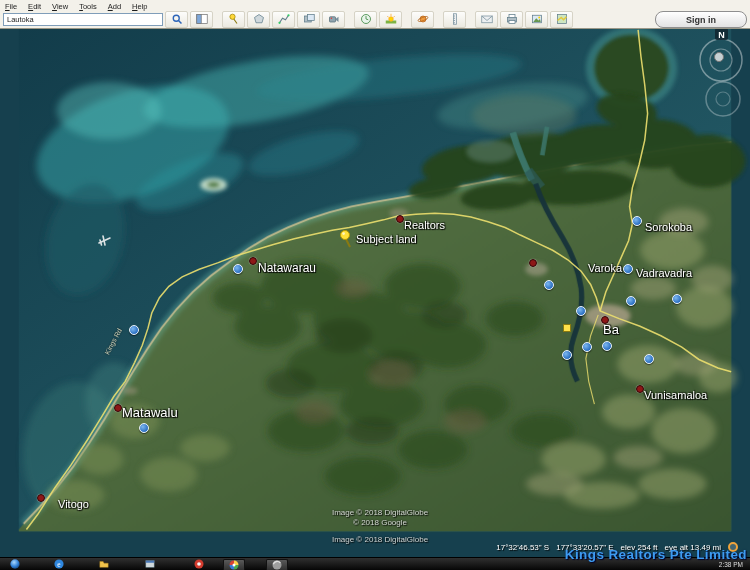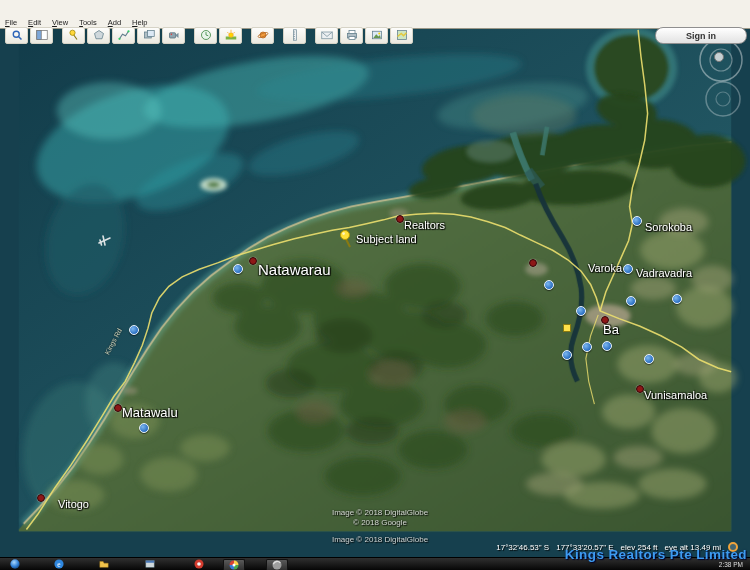--- a/index.html
+++ b/index.html
@@ -1,21 +1,21 @@
 <!DOCTYPE html>
 <html><head>
 <meta charset="utf-8">
 <style>
   html,body{margin:0;padding:0;background:#000;}
   body{width:750px;height:570px;position:relative;overflow:hidden;
        font-family:"Liberation Sans", sans-serif; -webkit-font-smoothing:antialiased;}
 
   
   .chrome{position:absolute;top:0;left:0;width:750px;height:28px;background:#f3f1ea;border-bottom:1px solid #9a9787;z-index:4;}
-  .menubar{height:10px;display:flex;align-items:center;gap:11px;padding:17px 5px 0 5px;font-size:7.5px;color:#1c1c1c;}
+  .menubar{height:10px;display:flex;align-items:center;gap:11px;padding:1px 5px 0 5px;font-size:7.5px;color:#1c1c1c;}
   .menu-item{cursor:default;}
   .menu-item::first-letter{text-decoration:underline;}
   .toolbar{height:17px;display:flex;align-items:center;padding:0 3px;}
   .search-input{width:152px;height:11px;font-size:7.5px;font-family:"Liberation Sans",sans-serif;
       border:1px solid #7f9db9;padding:0 3px;color:#222;background:#fff;outline:none;}
   .tb-btn{width:21px;height:15px;margin-left:2px;display:flex;align-items:center;justify-content:center;
       border:1px solid #d6d3c6;border-radius:2px;background:linear-gradient(#fdfdfb,#ebe9e0);cursor:pointer;}
   .tb-btn svg{width:12px;height:12px;}
   .tb-gap{margin-left:9px;}
   .signin-btn{margin-left:auto;width:90px;height:15px;border:1px solid #8f8f8f;border-radius:8px;
@@ -64,20 +64,21 @@
 <div class="chrome">
   <div class="menubar">
       <span class="menu-item">File</span>
       <span class="menu-item">Edit</span>
       <span class="menu-item">View</span>
       <span class="menu-item">Tools</span>
       <span class="menu-item">Add</span>
       <span class="menu-item">Help</span>
     </div>
   <div class="toolbar">
+    <input class="search-input" readonly="" value="Lautoka" style="">
     <div class="tb-btn">
       <span><svg viewBox="0 0 16 16" width="12" height="12">
             <circle cx="7" cy="7" r="4" fill="none" stroke="#2c64b8" stroke-width="1.8"></circle>
             <line x1="10" y1="10" x2="14" y2="14" stroke="#2c64b8" stroke-width="2"></line>
           </svg></span>
     </div>
     <span id="tb-icons" style="display:flex;align-items:center;">
         <div class="tb-btn">
           <span><svg viewBox="0 0 16 16" width="12" height="12">
               <rect x="1" y="2" width="14" height="12" fill="#fff" stroke="#777"></rect>
@@ -319,21 +320,21 @@
       <path d="M612,326 L618,306 626,288 634,270 642,252 646,234 643,216 646,196 653,172 659,146 662,118 659,88 655,58 652,30"></path>
       <path stroke-width="1.2" stroke-opacity=".8" d="M610,330 L602,352 597,376 600,400 606,424"></path>
     </g>
   </svg>
 
   <div class="overlays">
       <div class="dot-marker" style="left: 396px; top: 187px;"></div>
       <div class="place-label" style="left: 404px; top: 191px; font-size: 11px;">Realtors</div>
       <div class="place-label" style="left: 356px; top: 205px; font-size: 11px;">Subject land</div>
       <div class="dot-marker" style="left: 249px; top: 229px;"></div>
-      <div class="place-label" style="left: 258px; top: 233px; font-size: 15px;">Natawarau</div>
+      <div class="place-label" style="left: 258px; top: 233px; font-size: 12px;">Natawarau</div>
       <div class="dot-marker" style="left: 529px; top: 231px;"></div>
       <div class="place-label" style="left: 556px; top: 234px; font-size: 11px; margin-left: 32px;">Varoka</div>
       <div class="photo-icon" style="left: 632px; top: 188px;"></div>
       <div class="place-label" style="left: 645px; top: 193px; font-size: 11px;">Sorokoba</div>
       <div class="photo-icon" style="left: 623px; top: 236px;"></div>
       <div class="place-label" style="left: 636px; top: 239px; font-size: 11px;">Vadravadra</div>
       <div class="dot-marker" style="left: 601px; top: 288px;"></div>
       <div class="place-label" style="left: 603px; top: 294px; font-size: 13px;">Ba</div>
       <div class="dot-marker" style="left: 636px; top: 357px;"></div>
       <div class="place-label" style="left: 644px; top: 361px; font-size: 11px;">Vunisamaloa</div>

